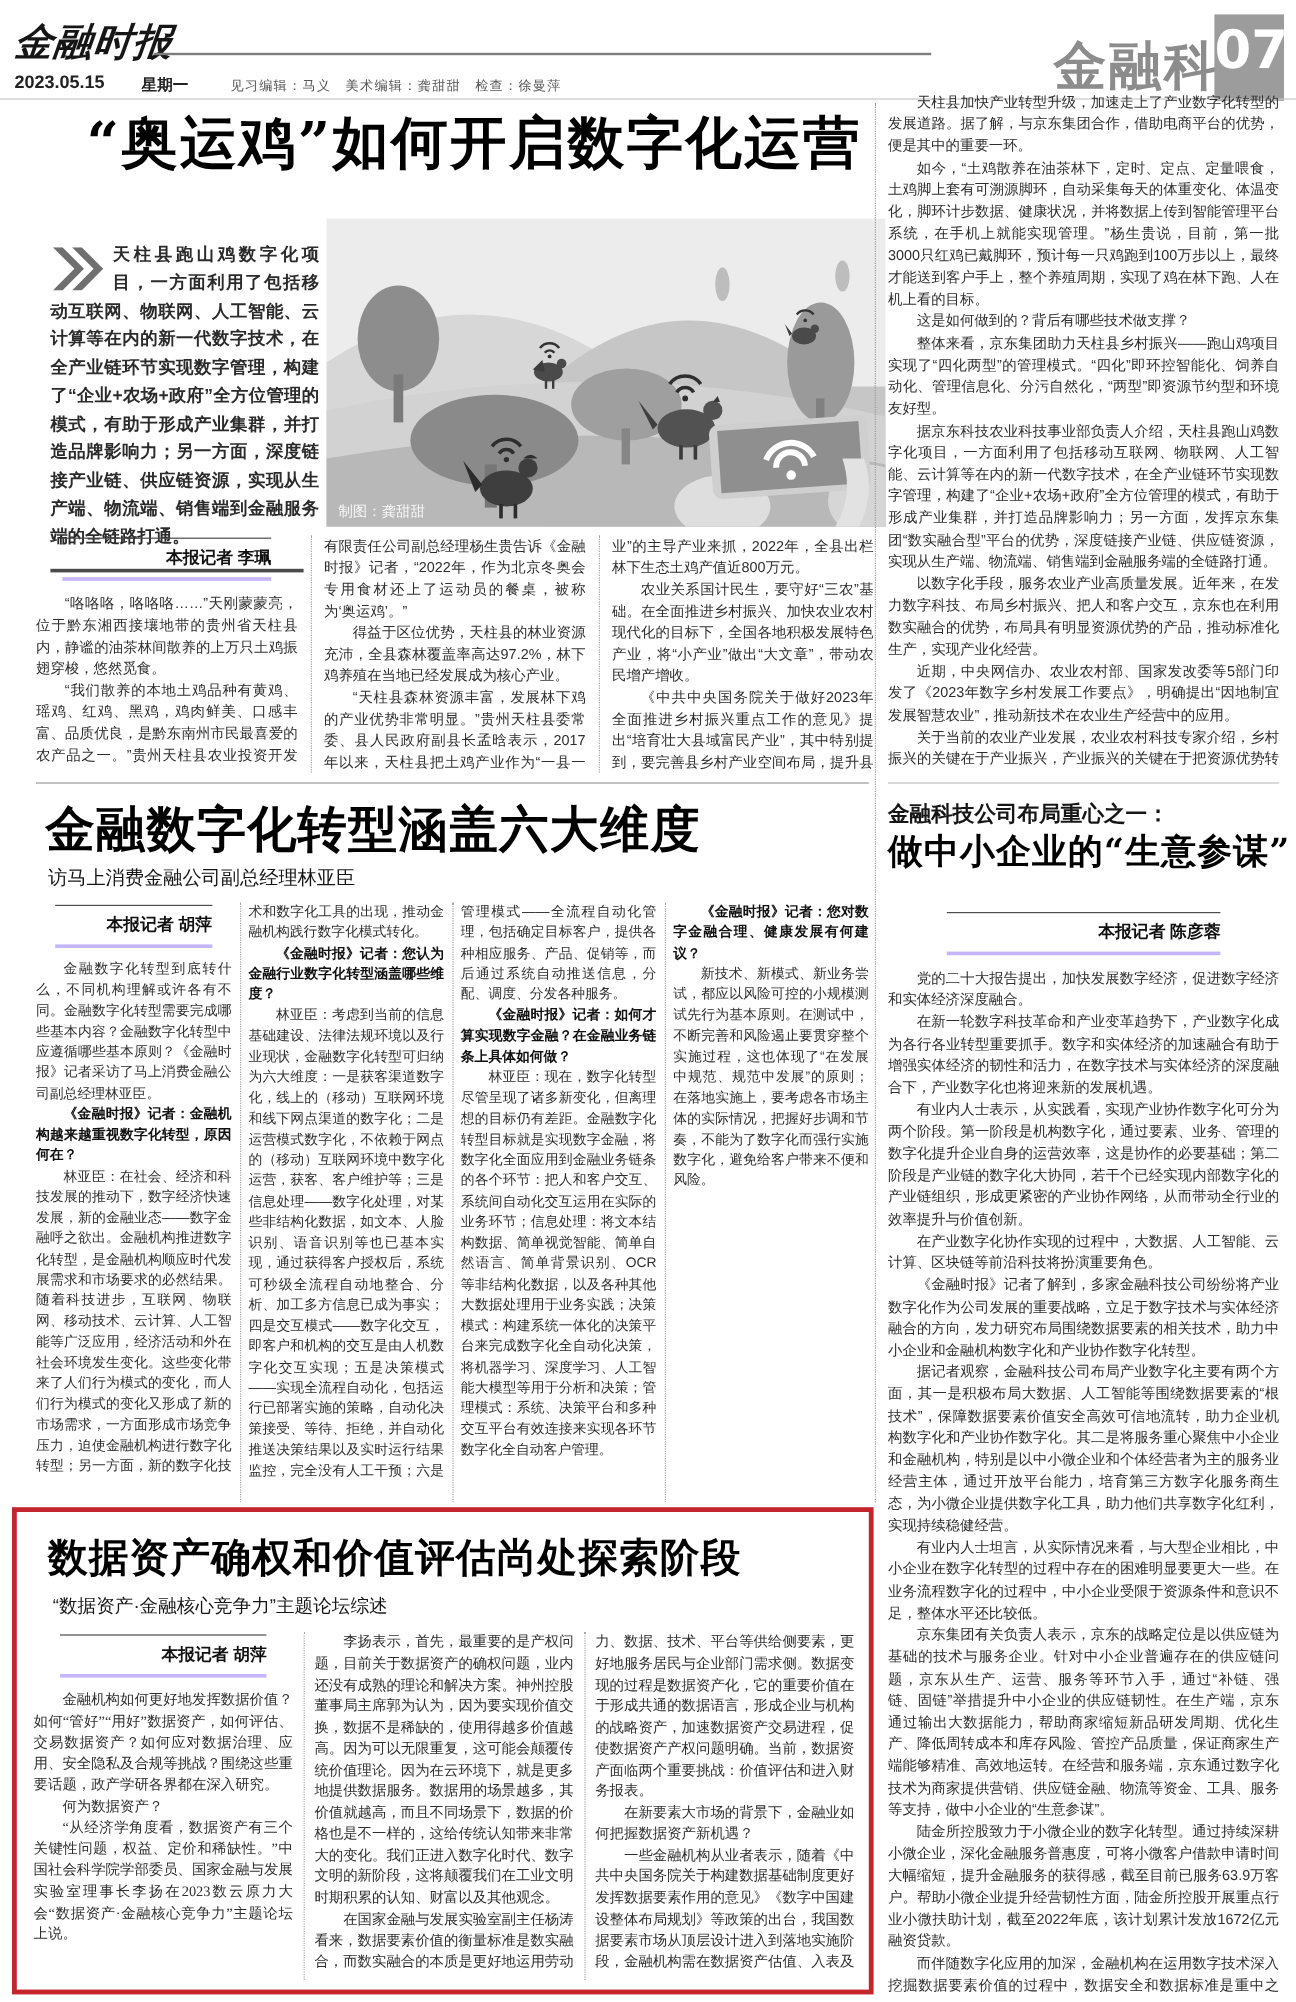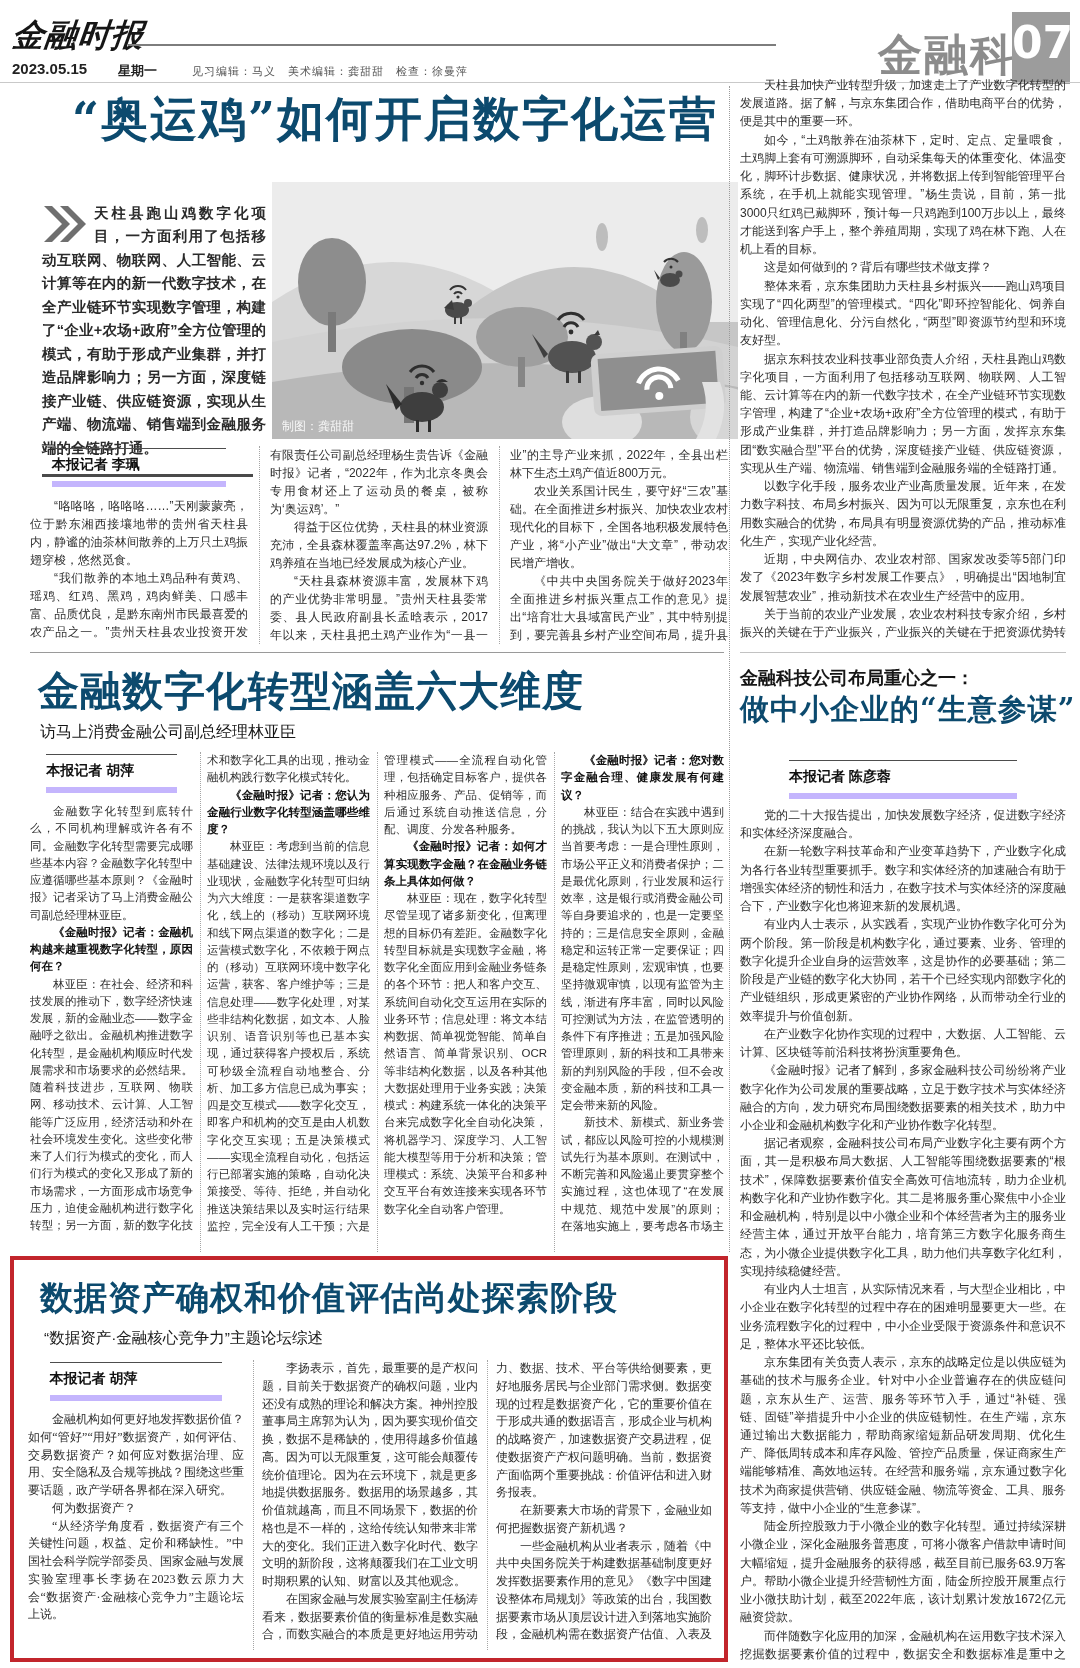--- a/index.html
+++ b/index.html
@@ -15,21 +15,21 @@
   .logo-rule{left:128px;top:44px;width:648px;height:2px;background:#7d7d7d;}
   .hdr-date{left:12px;top:60px;font-size:15px;font-weight:bold;color:#222;}
   .hdr-week{left:118px;top:62px;font-size:13px;font-weight:bold;color:#222;}
   .hdr-credits{left:192px;top:64px;font-size:11px;color:#555;letter-spacing:1px;}
   .section-title{left:878px;top:26px;font-size:44px;font-weight:bold;color:#8c8c8c;letter-spacing:2px;}
   .page-badge{left:1012px;top:12px;width:58px;height:72px;background:var(--badge);
               color:#fff;font-size:44px;font-weight:bold;text-align:center;line-height:62px;
               font-family:"DejaVu Sans","Liberation Sans",sans-serif;}
   .hdr-rule{left:0;top:82px;width:1080px;height:1px;background:#c9c9c9;}
   
-  .h-serif{font-family:"DejaVu Serif","Liberation Serif",serif;font-weight:900;color:#0c4a6e;}
+  .h-serif{font-family:"DejaVu Serif","Liberation Serif",serif;font-weight:900;color:#000000;}
   .h1-top{left:72px;top:88px;font-size:47px;letter-spacing:2px;}
   .h2-mid{left:38px;top:664px;font-size:41px;letter-spacing:1px;}
   .sub-mid{left:40px;top:722px;font-size:16px;color:#161616;}
   .kicker-right{left:740px;top:666px;font-size:18px;font-weight:bold;color:#161616;}
   .h2-right{left:740px;top:690px;font-size:29px;letter-spacing:1px;}
   .h2-bottom{left:40px;top:1276px;font-size:33px;letter-spacing:1px;}
   .sub-bottom{left:44px;top:1328px;font-size:15.5px;color:#161616;}
   
   .lead-box{left:42px;top:202px;width:224px;}
   .chevrons{float:left;margin:4px 8px 0 0;}
@@ -47,22 +47,22 @@
   .cols3-top{left:30px;top:446px;width:698px;height:198px;column-count:3;column-gap:22px;}
   .cols3-top p{font-size:12px;line-height:1.5;}
   .cols4-mid{left:30px;top:752px;width:694px;height:500px;column-count:4;column-gap:14px;}
   .cols4-mid p{font-size:11.5px;line-height:1.5;}
   .cols3-bot{left:28px;top:1360px;width:684px;height:290px;column-count:3;column-gap:18px;}
   .cols3-bot p{font-size:12px;line-height:1.48;font-family:Liberation Serif, serif;}
   .flow-topright{left:740px;top:76px;width:326px;height:566px;}
   .flow-right{left:740px;top:806px;width:326px;height:854px;}
   .cols p.q,.flow p.q{font-weight:bold;color:#111;}
   
-  .byline{width:80%;margin:2px auto 10px;text-align:left;font-weight:bold;font-size:14px;
-          color:#111;padding:7px 0;border-top:1px solid #4d4d4d;border-bottom:6px solid #c4b5fd;}
+  .byline{width:80%;margin:2px auto 10px;text-align:right;font-weight:bold;font-size:14px;
+          color:#111;padding:7px 0;border-top:1px solid #4d4d4d;border-bottom:3px solid #c4b5fd;}
   .byline-right{left:740px;top:758px;width:326px;}
   .byline-right .byline{width:70%;}
   
   .rule-mid-left{left:30px;top:652px;width:694px;height:1px;background:#9a9a9a;}
   .rule-mid-right{left:740px;top:652px;width:326px;height:1px;background:#c2c2c2;}
   .vdiv{left:729px;top:86px;width:0;height:1166px;border-left:1px dotted #9a9a9a;}
   
   .red-box{left:10px;top:1256px;width:710px;height:398px;border:4px solid var(--red);background:transparent;}
 </style>
 </head>
@@ -160,21 +160,21 @@
       <text x="10" y="248" font-size="12" fill="#f8f8f8">制图：龚甜甜</text>
     </svg>
   </div>
 
   <div class="abs flow flow-topright">
       <p>天柱县加快产业转型升级，加速走上了产业数字化转型的发展道路。据了解，与京东集团合作，借助电商平台的优势，便是其中的重要一环。</p>
       <p>如今，“土鸡散养在油茶林下，定时、定点、定量喂食，土鸡脚上套有可溯源脚环，自动采集每天的体重变化、体温变化，脚环计步数据、健康状况，并将数据上传到智能管理平台系统，在手机上就能实现管理。”杨生贵说，目前，第一批3000只红鸡已戴脚环，预计每一只鸡跑到100万步以上，最终才能送到客户手上，整个养殖周期，实现了鸡在林下跑、人在机上看的目标。</p>
       <p>这是如何做到的？背后有哪些技术做支撑？</p>
       <p>整体来看，京东集团助力天柱县乡村振兴——跑山鸡项目实现了“四化两型”的管理模式。“四化”即环控智能化、饲养自动化、管理信息化、分污自然化，“两型”即资源节约型和环境友好型。</p>
       <p>据京东科技农业科技事业部负责人介绍，天柱县跑山鸡数字化项目，一方面利用了包括移动互联网、物联网、人工智能、云计算等在内的新一代数字技术，在全产业链环节实现数字管理，构建了“企业+农场+政府”全方位管理的模式，有助于形成产业集群，并打造品牌影响力；另一方面，发挥京东集团“数实融合型”平台的优势，深度链接产业链、供应链资源，实现从生产端、物流端、销售端到金融服务端的全链路打通。</p>
-      <p>以数字化手段，服务农业产业高质量发展。近年来，在发力数字科技、布局乡村振兴、因为可以无限重复，京东也在利用数实融合的优势，布局具有明显资源优势的产品，推动标准化生产，实现产业化经营。</p>
+      <p>以数字化手段，服务农业产业高质量发展。近年来，在发力数字科技、布局乡村振兴、把人和客户交互，京东也在利用数实融合的优势，布局具有明显资源优势的产品，推动标准化生产，实现产业化经营。</p>
       <p>近期，中央网信办、农业农村部、国家发改委等5部门印发了《2023年数字乡村发展工作要点》，明确提出“因地制宜发展智慧农业”，推动新技术在农业生产经营中的应用。</p>
       <p>关于当前的农业产业发展，农业农村科技专家介绍，乡村振兴的关键在于产业振兴，产业振兴的关键在于把资源优势转化为产业优势，让土地资源释放机制和活力释放出来。</p>
     </div>
 
   <div class="abs cols cols3-top">
     <div class="byline">本报记者 李珮</div>
     <div>
         <p>“咯咯咯，咯咯咯……”天刚蒙蒙亮，位于黔东湘西接壤地带的贵州省天柱县内，静谧的油茶林间散养的上万只土鸡振翅穿梭，悠然觅食。</p>
         <p>“我们散养的本地土鸡品种有黄鸡、瑶鸡、红鸡、黑鸡，鸡肉鲜美、口感丰富、品质优良，是黔东南州市民最喜爱的农产品之一。”贵州天柱县农业投资开发有限责任公司副总经理杨生贵告诉《金融时报》记者，“2022年，作为北京冬奥会专用食材还上了运动员的餐桌，被称为‘奥运鸡’。”</p>
         <p>得益于区位优势，天柱县的林业资源充沛，全县森林覆盖率高达97.2%，林下鸡养殖在当地已经发展成为核心产业。</p>
@@ -195,21 +195,20 @@
     <div class="byline">本报记者 胡萍</div>
     <div>
         <p class="p">金融数字化转型到底转什么，不同机构理解或许各有不同。金融数字化转型需要完成哪些基本内容？金融数字化转型中应遵循哪些基本原则？《金融时报》记者采访了马上消费金融公司副总经理林亚臣。</p>
         <p class="q">《金融时报》记者：金融机构越来越重视数字化转型，原因何在？</p>
         <p class="p">林亚臣：在社会、经济和科技发展的推动下，数字经济快速发展，新的金融业态——数字金融呼之欲出。金融机构推进数字化转型，是金融机构顺应时代发展需求和市场要求的必然结果。随着科技进步，互联网、物联网、移动技术、云计算、人工智能等广泛应用，经济活动和外在社会环境发生变化。这些变化带来了人们行为模式的变化，而人们行为模式的变化又形成了新的市场需求，一方面形成市场竞争压力，迫使金融机构进行数字化转型；另一方面，新的数字化技术和数字化工具的出现，推动金融机构践行数字化模式转化。</p>
         <p class="q">《金融时报》记者：您认为金融行业数字化转型涵盖哪些维度？</p>
         <p class="p">林亚臣：考虑到当前的信息基础建设、法律法规环境以及行业现状，金融数字化转型可归纳为六大维度：一是获客渠道数字化，线上的（移动）互联网环境和线下网点渠道的数字化；二是运营模式数字化，不依赖于网点的（移动）互联网环境中数字化运营，获客、客户维护等；三是信息处理——数字化处理，对某些非结构化数据，如文本、人脸识别、语音识别等也已基本实现，通过获得客户授权后，系统可秒级全流程自动地整合、分析、加工多方信息已成为事实；四是交互模式——数字化交互，即客户和机构的交互是由人机数字化交互实现；五是决策模式——实现全流程自动化，包括运行已部署实施的策略，自动化决策接受、等待、拒绝，并自动化推送决策结果以及实时运行结果监控，完全没有人工干预；六是管理模式——全流程自动化管理，包括确定目标客户，提供各种相应服务、产品、促销等，而后通过系统自动推送信息，分配、调度、分发各种服务。</p>
         <p class="q">《金融时报》记者：如何才算实现数字金融？在金融业务链条上具体如何做？</p>
         <p class="p">林亚臣：现在，数字化转型尽管呈现了诸多新变化，但离理想的目标仍有差距。金融数字化转型目标就是实现数字金融，将数字化全面应用到金融业务链条的各个环节：把人和客户交互、系统间自动化交互运用在实际的业务环节；信息处理：将文本结构数据、简单视觉智能、简单自然语言、简单背景识别、OCR等非结构化数据，以及各种其他大数据处理用于业务实践；决策模式：构建系统一体化的决策平台来完成数字化全自动化决策，将机器学习、深度学习、人工智能大模型等用于分析和决策；管理模式：系统、决策平台和多种交互平台有效连接来实现各环节数字化全自动客户管理。</p>
         <p class="q">《金融时报》记者：您对数字金融合理、健康发展有何建议？</p>
-        <p class="p">林亚臣：结合在实践中遇到的挑战，我认为以下五大原则应当首要考虑：一是合理性原则，市场公平正义和消费者保护；二是最优化原则，行业发展和运行效率，这是银行或消费金融公司等自身要追求的，也是一定要坚持的；三是信息安全原则，金融稳定和运转正常一定要保证；四是稳定性原则，宏观审慎，也要坚持微观审慎，以现有监管为主线，渐进有序丰富，同时以风险可控测试为方法，在监管透明的条件下有序推进；五是加强风险管理原则，新的科技和工具带来新的判别风险的手段，但不会改变金融本质，新的科技和工具一定会带来新的风险。</p>
         <p class="p">新技术、新模式、新业务尝试，都应以风险可控的小规模测试先行为基本原则。在测试中，不断完善和风险遏止要贯穿整个实施过程，这也体现了“在发展中规范、规范中发展”的原则；在落地实施上，要考虑各市场主体的实际情况，把握好步调和节奏，不能为了数字化而强行实施数字化，避免给客户带来不便和风险。</p>
       </div>
   </div>
 
   <div class="abs kicker-right">金融科技公司布局重心之一：</div>
   <h2 class="abs h-serif h2-right" style="margin:0">做中小企业的“生意参谋”</h2>
   <div class="abs byline-right">
     <div class="byline">本报记者 陈彦蓉</div>
   </div>
   <div class="abs flow flow-right">

